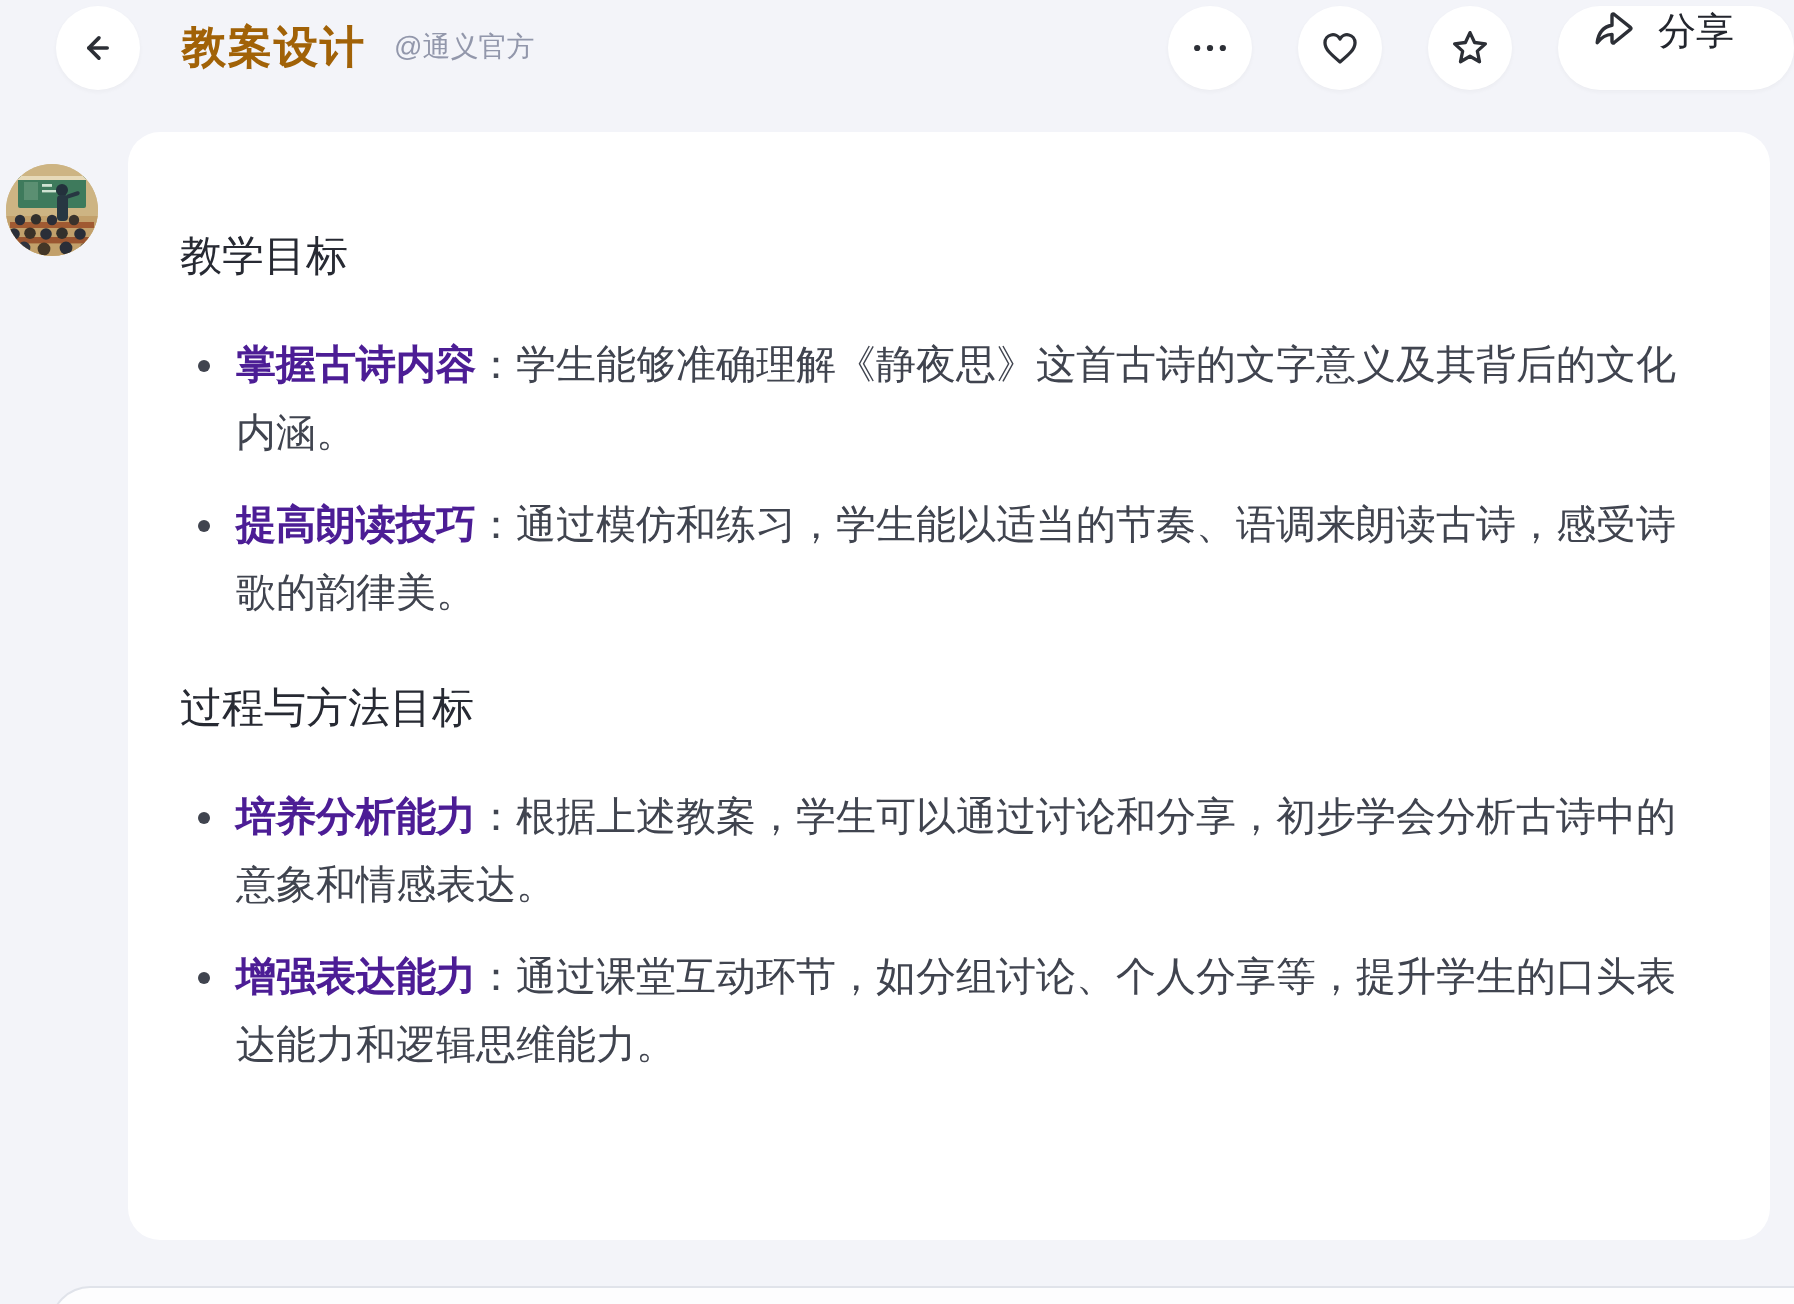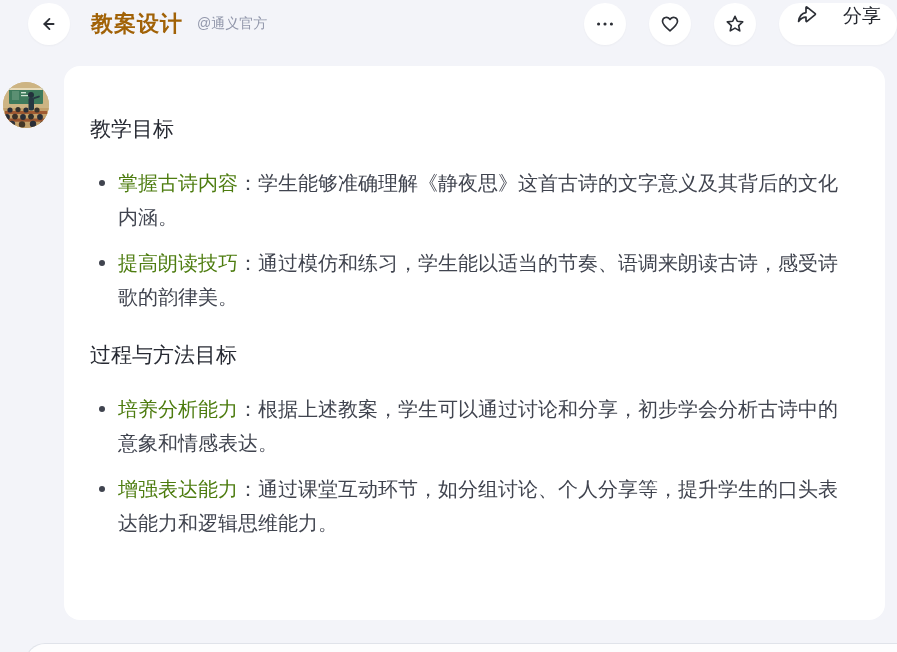--- a/index.html
+++ b/index.html
@@ -39,21 +39,21 @@
     margin-left: auto;
     display: flex; align-items: center;
   }
   .hdr-actions .circle-btn { margin-left: 23px; }
   .share-pill {
     margin-left: 23px;
     height: 42px; width: 118px; flex: none;
     border: none; border-radius: 21px;
     background: #ffffff;
     display: flex; align-items: center;
-    padding: 0 14px 16px 17px; gap: 23px;
+    padding: 0 14px 16px 17px; gap: 9px;
     font-size: 19px; color: #23262e;
     cursor: pointer;
     box-shadow: 0 1px 2px rgba(40,44,63,0.04);
     font-family: inherit;
   }
   .ic { display: block; }
 
   
   .avatar {
     position: absolute; left: 3px; top: 82px;
@@ -86,21 +86,21 @@
     padding-left: 28px;
     margin: 0 0 12px;
     font-size: 20px; line-height: 34px; color: #40444f;
   }
   .msg-card li::before {
     content: "";
     position: absolute; left: 9px; top: 14px;
     width: 6px; height: 6px; border-radius: 50%;
     background: #40444f;
   }
-  .msg-card li .b { font-weight: 400; color: #4d7c0f; }
+  .msg-card li .b { font-weight: 700; color: #4c1d95; }
 
   
   .input-bar {
     position: absolute; left: 25px; top: 643px;
     width: 910px; height: 60px;
     background: #fdfdfe;
     border: 1px solid #e0e3ea;
     border-bottom: none;
     border-radius: 20px 20px 0 0;
     cursor: text;

